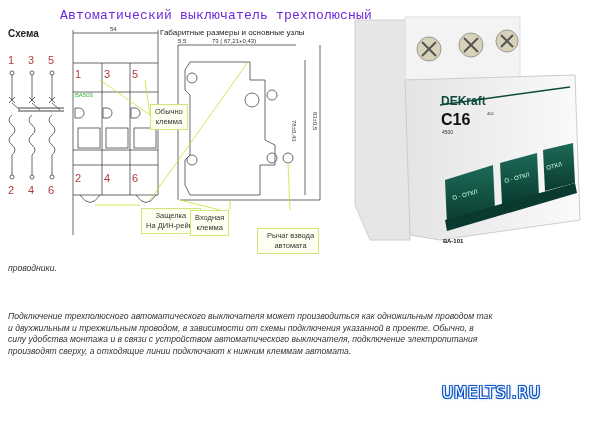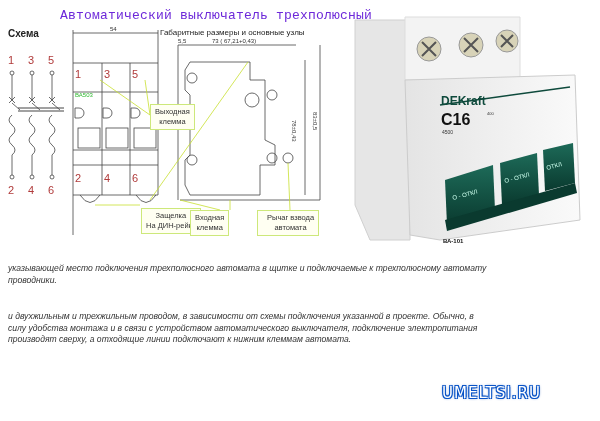--- a/index.html
+++ b/index.html
@@ -113,32 +113,32 @@
 <div class="abs num" style="left:104px;top:172px;">4</div>
 <div class="abs num" style="left:132px;top:172px;">6</div>
 <div class="ba-tag" style="left:75px;top:92px;">ВА503</div>
 
 <div class="abs" style="left:178px;top:38px;font-size:6px;color:#333;">5,5</div>
 <div class="abs" style="left:212px;top:38px;font-size:6px;color:#333;">73 (   67,21+0,43)</div>
 <div class="abs" style="left:297px;top:120px;font-size:6px;color:#333;transform:rotate(90deg);transform-origin:left top;">78±0,43</div>
 <div class="abs" style="left:318px;top:112px;font-size:6px;color:#333;transform:rotate(90deg);transform-origin:left top;">83±0,5</div>
 
 <div class="callout" style="left:150px;top:104px;">
-  <div>Выходная</div>
+  <div>Обычно</div>
   <div>клемма</div>
 </div>
 <div class="callout" style="left:105px;top:208px;margin-left:36px;">
   <div>Защелка</div>
   <div>На ДИН-рейку</div>
 </div>
 <div class="callout" style="left:190px;top:210px;">
   <div>Входная</div>
   <div>клемма</div>
 </div>
-<div class="callout" style="left:257px;top:210px;padding-left:9px;">
+<div class="callout" style="left:257px;top:228px;padding-left:9px;">
   <div>Рычаг взвода</div>
   <div>автомата</div>
 </div>
 
 <svg class="abs photo" width="250" height="245">
   <defs>
     <linearGradient id="bodyg" x1="0" x2="1">
         <stop offset="0" stop-color="#e4e4e4"></stop>
         <stop offset="1" stop-color="#fafafa"></stop>
       </linearGradient>
@@ -169,22 +169,22 @@
     <path d="M198 145 L228 138 L230 178 L200 186 Z" fill="url(#hg)"></path>
     <path d="M100 215 L230 178 L232 188 L102 226 Z" fill="#0a3a2f"></path>
     <text x="108" y="195" font-family="Liberation Sans, sans-serif" font-size="6" fill="#cfe" transform="rotate(-15 108 195)">О - ОТКЛ</text>
     <text x="160" y="178" font-family="Liberation Sans, sans-serif" font-size="6" fill="#cfe" transform="rotate(-15 160 178)">О - ОТКЛ</text>
     <text x="202" y="165" font-family="Liberation Sans, sans-serif" font-size="6" fill="#cfe" transform="rotate(-15 202 165)">ОТКЛ</text>
   </g>
   <text x="98" y="238" font-family="Liberation Sans, sans-serif" font-weight="bold" font-size="6" fill="#111">ВА-101</text>
 </svg>
 
 <div class="abs text-block" style="top:263px;">
-  <div>указывающей место подключения трехполюсного автомата в щитке и подключаемые к трехполюсному автомату</div>
   <div>проводники.</div>
 </div>
 <div class="abs text-block" style="top:311px;">
+  <div>Подключение трехполюсного автоматического выключателя может производиться как одножильным проводом так</div>
   <div>и двухжильным и трехжильным проводом, в зависимости от схемы подключения указанной в проекте. Обычно, в</div>
   <div>силу удобства монтажа и в связи с устройством автоматического выключателя, подключение электропитания</div>
   <div>производят сверху, а отходящие линии подключают к нижним клеммам автомата.</div>
 </div>
 
 <div class="abs logo">UMELTSI.RU</div>
 
 </body></html>

